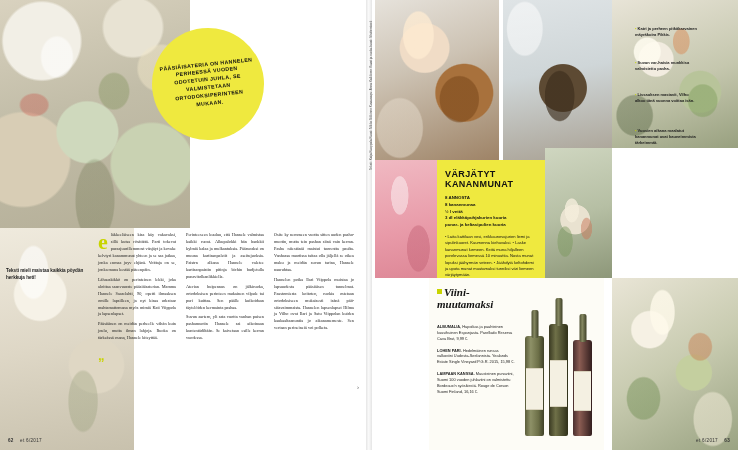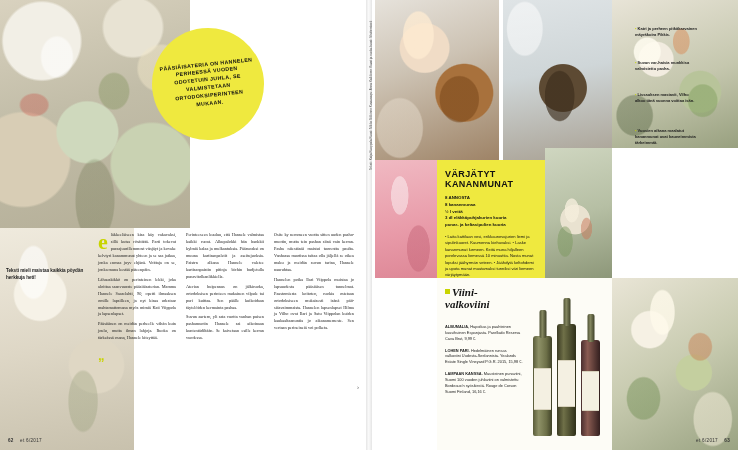--- a/index.html
+++ b/index.html
@@ -295,21 +295,21 @@
     position:absolute; inset:0;
     background:
       radial-gradient(ellipse at 40% 20%, rgba(255,250,235,.8) 0 11%, rgba(0,0,0,0) 12%),
       radial-gradient(ellipse at 70% 40%, rgba(200,130,85,.5) 0 9%, rgba(0,0,0,0) 10%),
       radial-gradient(ellipse at 25% 70%, rgba(110,140,80,.45) 0 12%, rgba(0,0,0,0) 13%),
       radial-gradient(ellipse at 80% 82%, rgba(235,230,210,.6) 0 13%, rgba(0,0,0,0) 14%);
   }
 
   .wine-panel {
     position: absolute;
-    left: 68px; top: 278px;
+    left: 60px; top: 278px;
     width: 175px; height: 172px;
     background: #fdfcf6;
     box-sizing: border-box;
   }
   .wine-title {
     position: absolute;
     left: 8px; top: 8px;
     width: 78px;
     font-family: "Liberation Serif", serif;
     font-style: italic;
@@ -484,21 +484,21 @@
         <div>½ l vettä</div>
         <div>3 dl eläkkäpuhjakurien kuoria</div>
         <div>punar- ja keltasipulien kuoria</div>
       </div>
       <div class="method">• Laita kattilaan vesi, erikkaunevajurien liemi ja sipulinkuoret. Kuumenna kiehuvaksi. • Laske kananmunat lurmeen. Keitä muna hiljalleen porelevassa liemessä 10 minuuttia. Nosta munat lopuksi jäähyrmän veteen. • Jäähdytä keltohdemi ja upota munat muutamaksi tunniksi väri liemeen värjäytymään.</div>
     </div>
 
     <div class="wine-panel">
       <div class="wine-title">
         <span class="sq"></span><span>Viini-</span><br>
-        <span>valkoviini</span>
+        <span>muutamaksi</span>
       </div>
 
       <div class="wine-list">
         <div class="item">
           <span class="nm">ALBUMALIA,</span>
           <span>Hapoikas ja paahteinen kuusihuinen Espanjasta. Parellado Reserva Cava Brut, 9,99 €.</span>
         </div>
         <div class="item">
           <span class="nm">LOHEN PARI.</span>
           <span>Hedelmäinen runsas valkoviini Uudesta-Seelannista. Yealands Estate Single Vineyard P.G.R. 2015, 15,98 €.</span>

